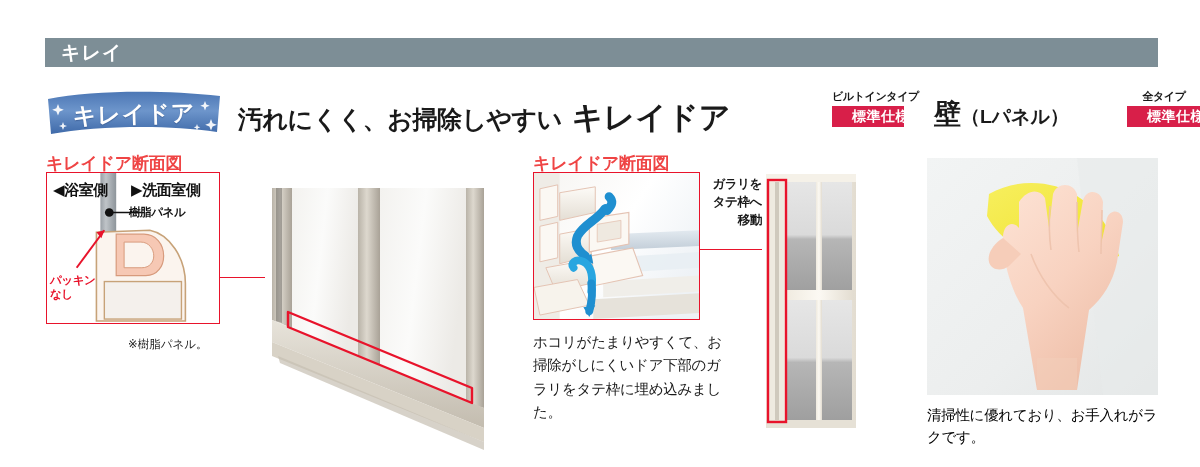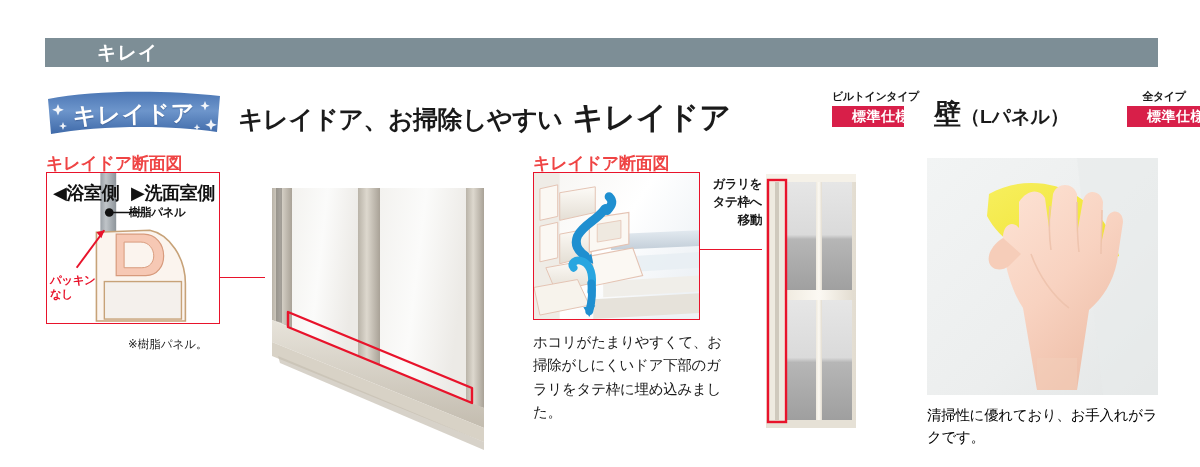--- a/index.html
+++ b/index.html
@@ -15,21 +15,21 @@
   .page{position:relative;width:1200px;height:467px;}
 
   
   .banner{
     position:absolute;left:45px;top:38px;width:1113px;height:29px;
     background:#7d8e96;
     display:flex;align-items:center;
   }
   .banner-title{
     color:#ffffff;font-size:19px;font-weight:700;letter-spacing:1px;
-    padding-left:16px;line-height:1;margin-left:36px;
+    padding-left:16px;line-height:1;
   }
 
   
   .ribbon{
     position:absolute;left:45px;top:88px;width:178px;height:52px;
   }
   .ribbon svg{position:absolute;inset:0;}
   .ribbon-label{
     position:absolute;left:0;top:0;width:178px;height:52px;
     display:flex;align-items:center;justify-content:center;
@@ -75,21 +75,21 @@
   }
   .sub-caption.c1{left:46px;top:152px;}
   .sub-caption.c2{left:533px;top:152px;}
 
   
   .xsec{
     position:absolute;left:46px;top:172px;width:174px;height:152px;
     border:1.6px solid #e8132b;background:#ffffff;box-sizing:border-box;
   }
   .xsec .side-lbl{
-    position:absolute;font-size:18px;font-weight:700;color:#111;
+    position:absolute;font-size:15px;font-weight:700;color:#111;
     white-space:nowrap;letter-spacing:-.4px;
   }
   .xsec .bath{left:6px;top:8px;}
   .xsec .wash{left:84px;top:8px;}
   .xsec .panel-lbl{
     position:absolute;left:82px;top:32px;font-size:11.5px;font-weight:700;
     color:#111;white-space:nowrap;letter-spacing:-.4px;
   }
   .xsec .packing-lbl{
     position:absolute;left:3px;top:100px;font-size:11.5px;font-weight:700;
@@ -162,21 +162,21 @@
         <path d="M18,34 l1.1,2.9 l2.9,1.1 l-2.9,1.1 l-1.1,2.9 l-1.1,-2.9 l-2.9,-1.1 l2.9,-1.1 Z"></path>
         <path d="M160,13 l1.3,3.4 l3.4,1.3 l-3.4,1.3 l-1.3,3.4 l-1.3,-3.4 l-3.4,-1.3 l3.4,-1.3 Z"></path>
         <path d="M166,31 l1.6,4.2 l4.2,1.6 l-4.2,1.6 l-1.6,4.2 l-1.6,-4.2 l-4.2,-1.6 l4.2,-1.6 Z"></path>
         <path d="M152,36 l0.9,2.4 l2.4,0.9 l-2.4,0.9 l-0.9,2.4 l-0.9,-2.4 l-2.4,-0.9 l2.4,-0.9 Z"></path>
       </g>
     </svg>
     <div class="ribbon-label">キレイドア</div>
   </div>
 
   <div class="headline">
-    <span class="lead">キレイドア、お掃除しやすい</span>
+    <span class="lead">汚れにくく、お掃除しやすい</span>
     <span class="emph">キレイドア</span>
   </div>
 
   <div class="badge-group g1">
     <div class="badge-kicker">ビルトインタイプ</div>
     <div class="badge-pill">標準仕様</div>
   </div>
 
   <div class="wall-heading">
     <span class="big">壁</span>

